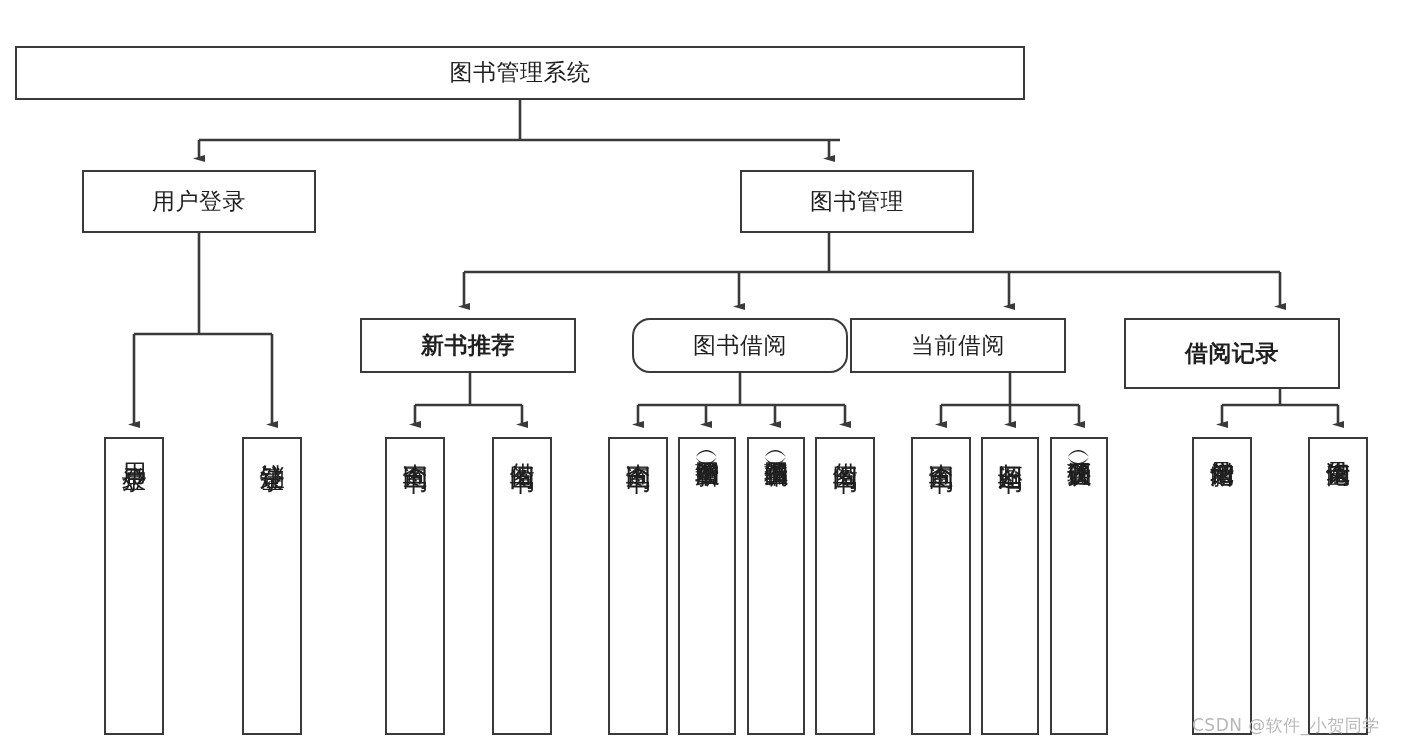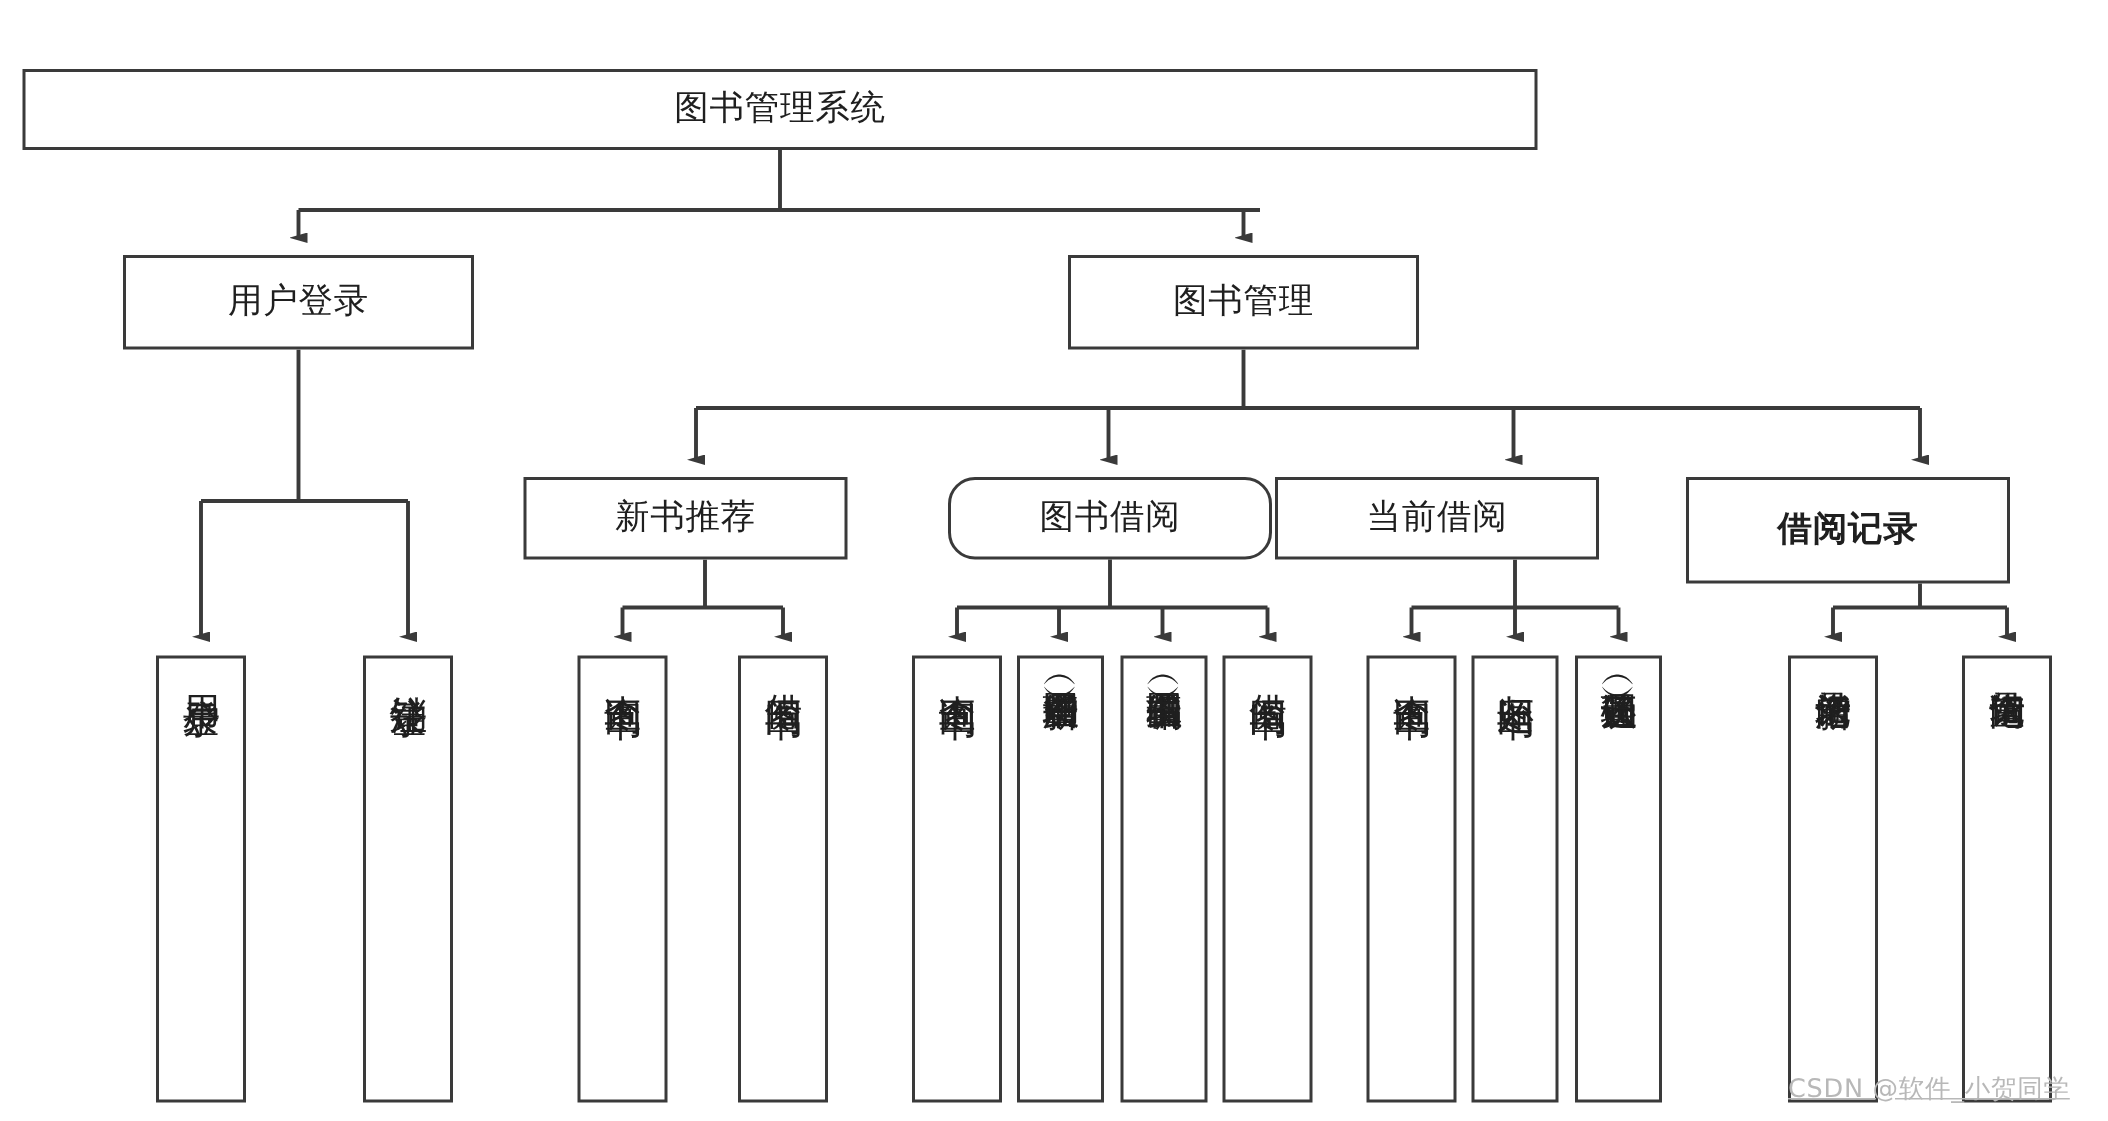--- a/index.html
+++ b/index.html
@@ -133,25 +133,25 @@
     </g>
   </svg>
 
   <div class="node root horizontal" style="left:15px; top:12px; width:1010px; height:54px;margin-top:34px;">
     <span class="label">图书管理系统</span>
   </div>
 
   <div class="node horizontal" style="left:82px; top:170px; width:234px; height:63px;">
     <span class="label">用户登录</span>
   </div>
-  <div class="node horizontal" style="left:712px; top:170px; width:234px; height:63px;justify-content:center;">
+  <div class="node horizontal" style="left:740px; top:170px; width:234px; height:63px;justify-content:center;">
     <span class="label">图书管理</span>
   </div>
 
-  <div class="node horizontal" style="left:349px; top:318px; width:216px; height:55px;">
+  <div class="node horizontal" style="left:360px; top:318px; width:216px; height:55px;font-weight:bold;">
     <span class="label">新书推荐</span>
   </div>
   <div class="node horizontal" style="left:632px; top:318px; width:216px; height:55px;border-radius:18px;">
     <span class="label">图书借阅</span>
   </div>
   <div class="node horizontal" style="left:850px; top:318px; width:216px; height:55px;">
     <span class="label">当前借阅</span>
   </div>
   <div class="node horizontal" style="left:1124px; top:318px; width:216px; height:71px;font-weight:bold;">
     <span class="label">借阅记录</span>
@@ -194,15 +194,15 @@
     <span class="label">确认归还（管理员）</span>
   </div>
 
   <div class="node vertical tall-text" style="left:1192px; top:437px; width:60px; height:298px;">
     <span class="label">新增借阅记录</span>
   </div>
   <div class="node vertical tall-text" style="left:1308px; top:437px; width:60px; height:298px;">
     <span class="label">查询借阅记录</span>
   </div>
 
-  <div class="watermark" style="left:1192px; top:714px;text-decoration:underline;">CSDN @软件_小贺同学</div>
+  <div class="watermark" style="left:1192px; top:714px;">CSDN @软件_小贺同学</div>
 
 </div>
 
 </body></html>

